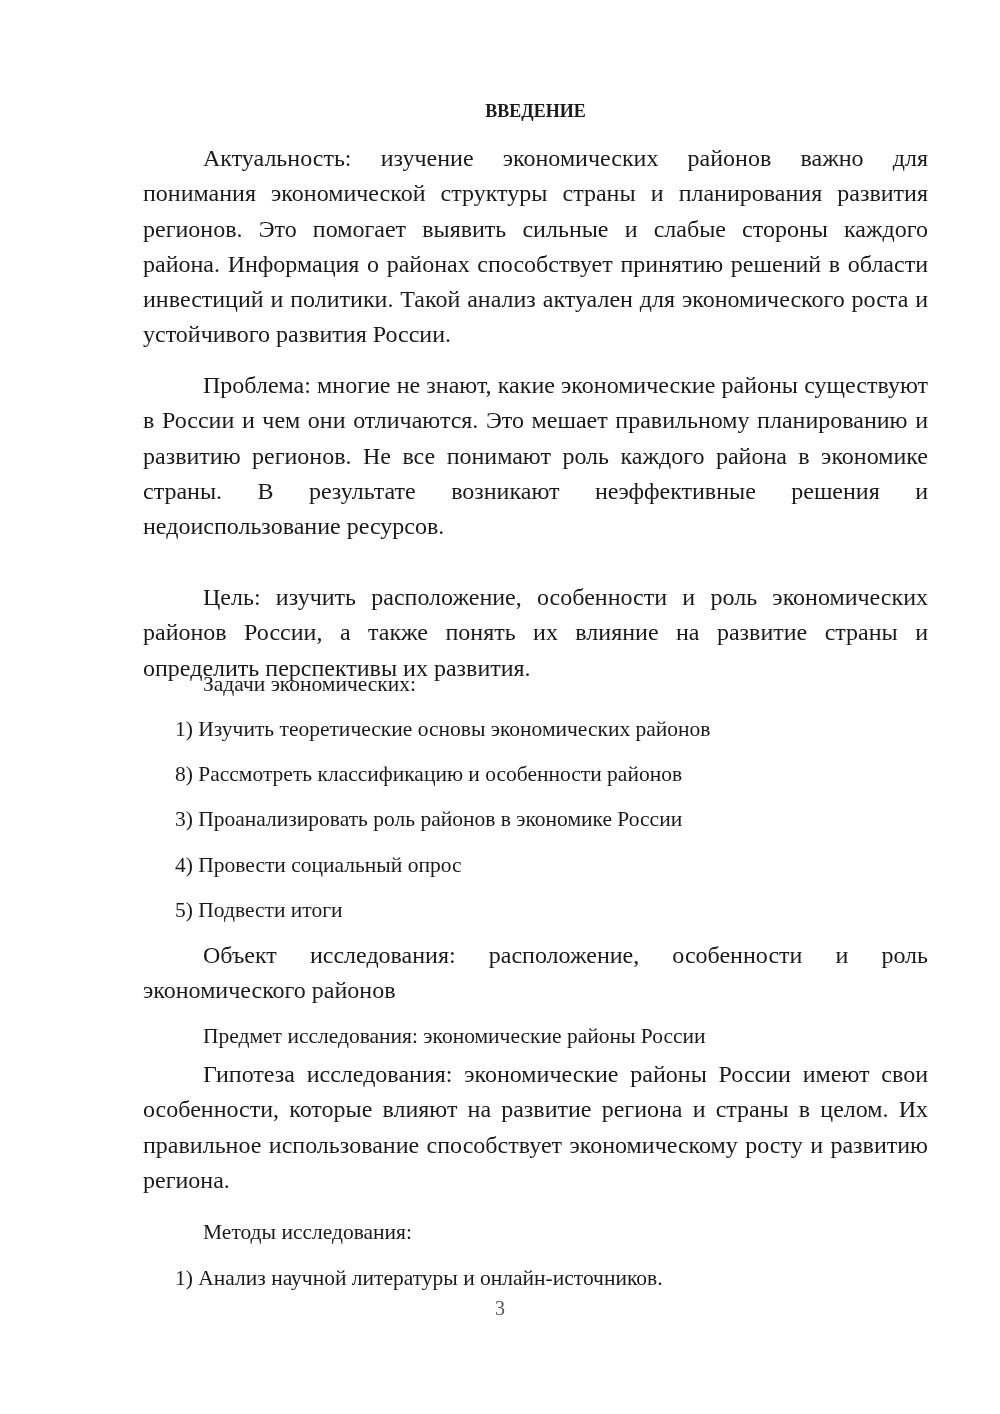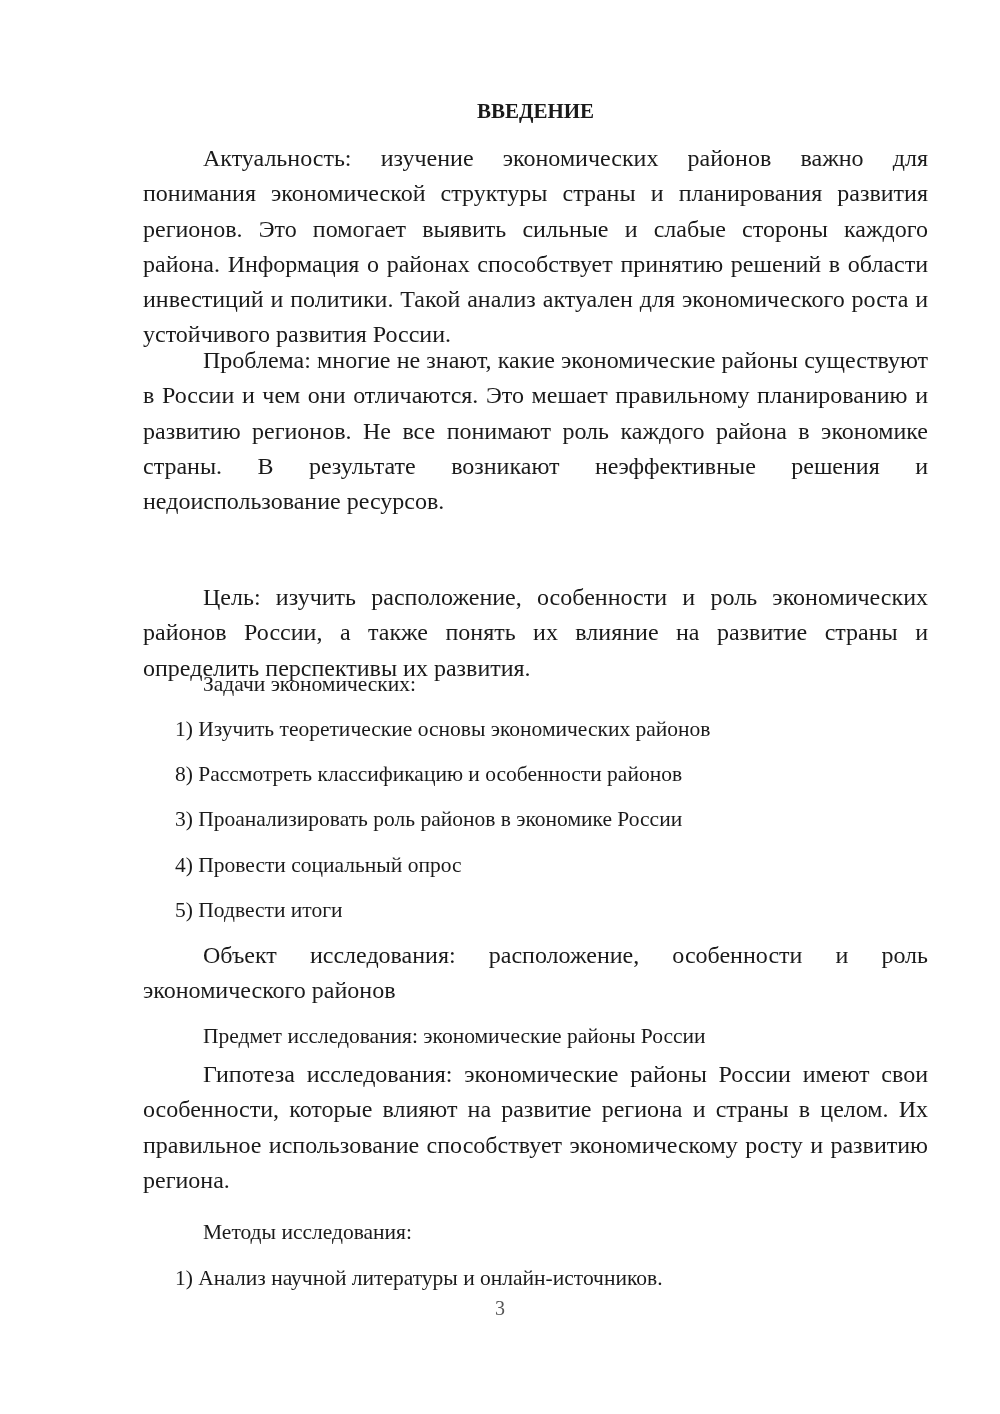--- a/index.html
+++ b/index.html
@@ -1,36 +1,36 @@
 <!DOCTYPE html>
 <html><head>
 <meta charset="utf-8">
 <style>
   html, body { margin:0; padding:0; background:#ffffff; }
   body { width:1000px; height:1414px; position:relative; overflow:hidden;
          font-family:"Liberation Serif", serif; color:#1a1a1a; }
   .page { position:absolute; left:143px; top:0; width:785px; }
   .title { position:absolute; top:96px; left:0; width:785px; text-align:center;
-           font-weight:bold; font-size:21px; line-height:30px; }
+           font-weight:bold; font-size:18px; line-height:30px; }
   .para { position:absolute; left:0; width:785px; font-size:24px; line-height:35.3px;
           text-align:justify; text-indent:60px; margin:0; }
   .single { position:absolute; left:0; width:785px; font-size:21.5px; line-height:35.3px; margin:0; white-space:nowrap; }
   .indent60 { left:60px; }
   .indent32 { left:32px; }
   .pagenum { position:absolute; top:1297px; left:0; width:1000px; text-align:center; font-size:20px; color:#555; }
 </style>
 </head>
 <body>
 
 <div class="page">
   <div class="title">ВВЕДЕНИЕ</div>
 
   <p class="para" style="top:141px">Актуальность: изучение экономических районов важно для понимания экономической структуры страны и планирования развития регионов. Это помогает выявить сильные и слабые стороны каждого района. Информация о районах способствует принятию решений в области инвестиций и политики. Такой анализ актуален для экономического роста и устойчивого развития России.</p>
 
-  <p class="para" style="top:343px">Проблема: многие не знают, какие экономические районы существуют в России и чем они отличаются. Это мешает правильному планированию и развитию регионов. Не все понимают роль каждого района в экономике страны. В результате возникают неэффективные решения и недоиспользование ресурсов.</p>
+  <p class="para" style="top:368px">Проблема: многие не знают, какие экономические районы существуют в России и чем они отличаются. Это мешает правильному планированию и развитию регионов. Не все понимают роль каждого района в экономике страны. В результате возникают неэффективные решения и недоиспользование ресурсов.</p>
 
   <p class="para" style="top:580px">Цель: изучить расположение, особенности и роль экономических районов России, а также понять их влияние на развитие страны и определить перспективы их развития.</p>
 
   <p class="single indent60" style="top:667px">Задачи экономических:</p>
 
   <p class="single indent32" style="top:712px">1) Изучить теоретические основы экономических районов</p>
   <p class="single indent32" style="top:757px">8) Рассмотреть классификацию и особенности районов</p>
   <p class="single indent32" style="top:802px">3) Проанализировать роль районов в экономике России</p>
   <p class="single indent32" style="top:848px">4) Провести социальный опрос</p>
   <p class="single indent32" style="top:893px">5) Подвести итоги</p>

